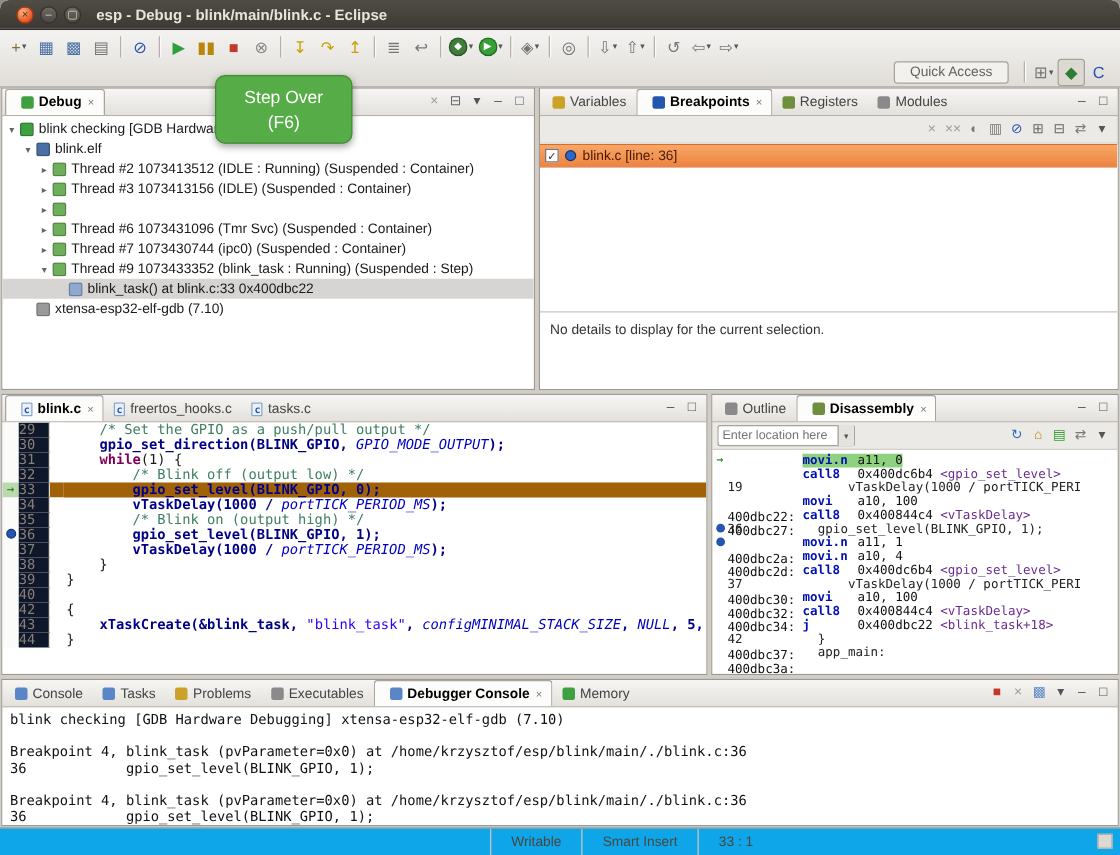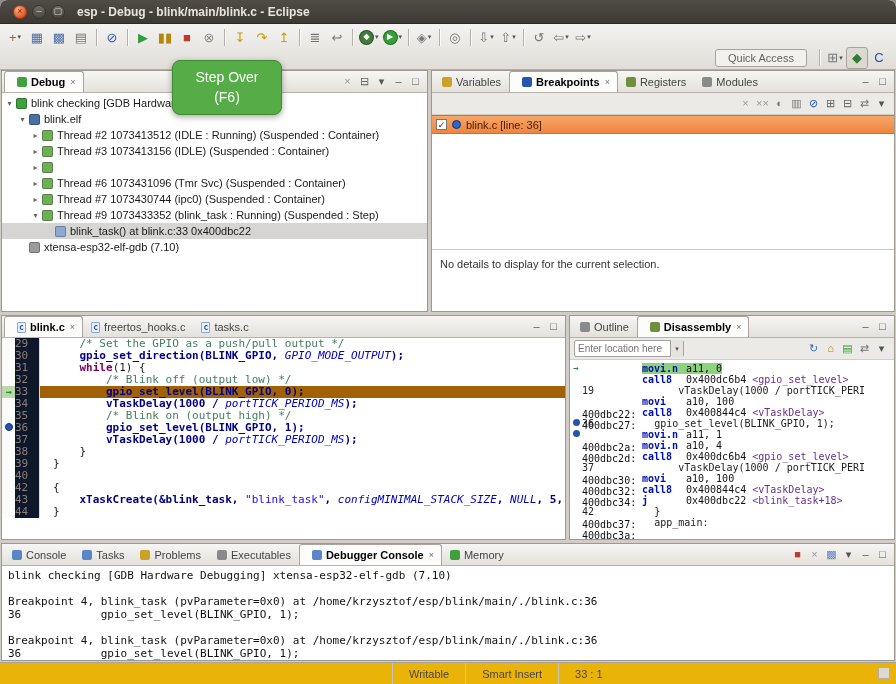--- a/index.html
+++ b/index.html
@@ -97,21 +97,21 @@
   .dis-body.hl{background:#8ed17e;}
   .dis-src{color:#222;}
   .loc-combo{display:flex;align-items:center;border:1px solid #a7a39c;background:#fff;height:17px;border-radius:2px;}
   .loc-input{border:none;outline:none;width:95px;font-size:10px;padding:0 3px;color:#333;font-family:"Liberation Sans",sans-serif;}
   .loc-arrow{width:13px;height:17px;background:#e6e3de;border-left:1px solid #a7a39c;font-size:7px;
     display:flex;align-items:center;justify-content:center;color:#555;}
   
   .console-body{font:11px/13px "DejaVu Sans Mono",monospace;padding:3px 6px;background:#fff;color:#111;}
   .console-line{height:13px;white-space:pre;}
   
-  .statusbar{position:absolute;left:0;top:662px;width:896px;height:22px;background:#eab308;
+  .statusbar{position:absolute;left:0;top:662px;width:896px;height:22px;background:#0ea5e9;
     border-top:1px solid #a7a39c;display:flex;align-items:stretch;font-size:11px;color:#4a4741;}
   .sb-spacer{width:392px;}
   .sb-item{display:flex;align-items:center;padding:0 16px;border-left:1px solid #c8c4bd;white-space:nowrap;}
   .sb-fill{flex:1;}
   .sb-grip{width:12px;height:12px;border:1px solid #b3afa8;background:#dcd9d3;margin:4px 6px 0 0;}
   
   .steptip{position:absolute;left:172px;top:60px;width:110px;height:55px;background:#56ad47;
     border:1px solid #3e8c31;border-radius:8px;box-shadow:0 2px 6px rgba(0,0,0,.35);
     color:#fff;display:flex;flex-direction:column;align-items:center;justify-content:center;
     font-size:14px;z-index:99;line-height:1.4;}

